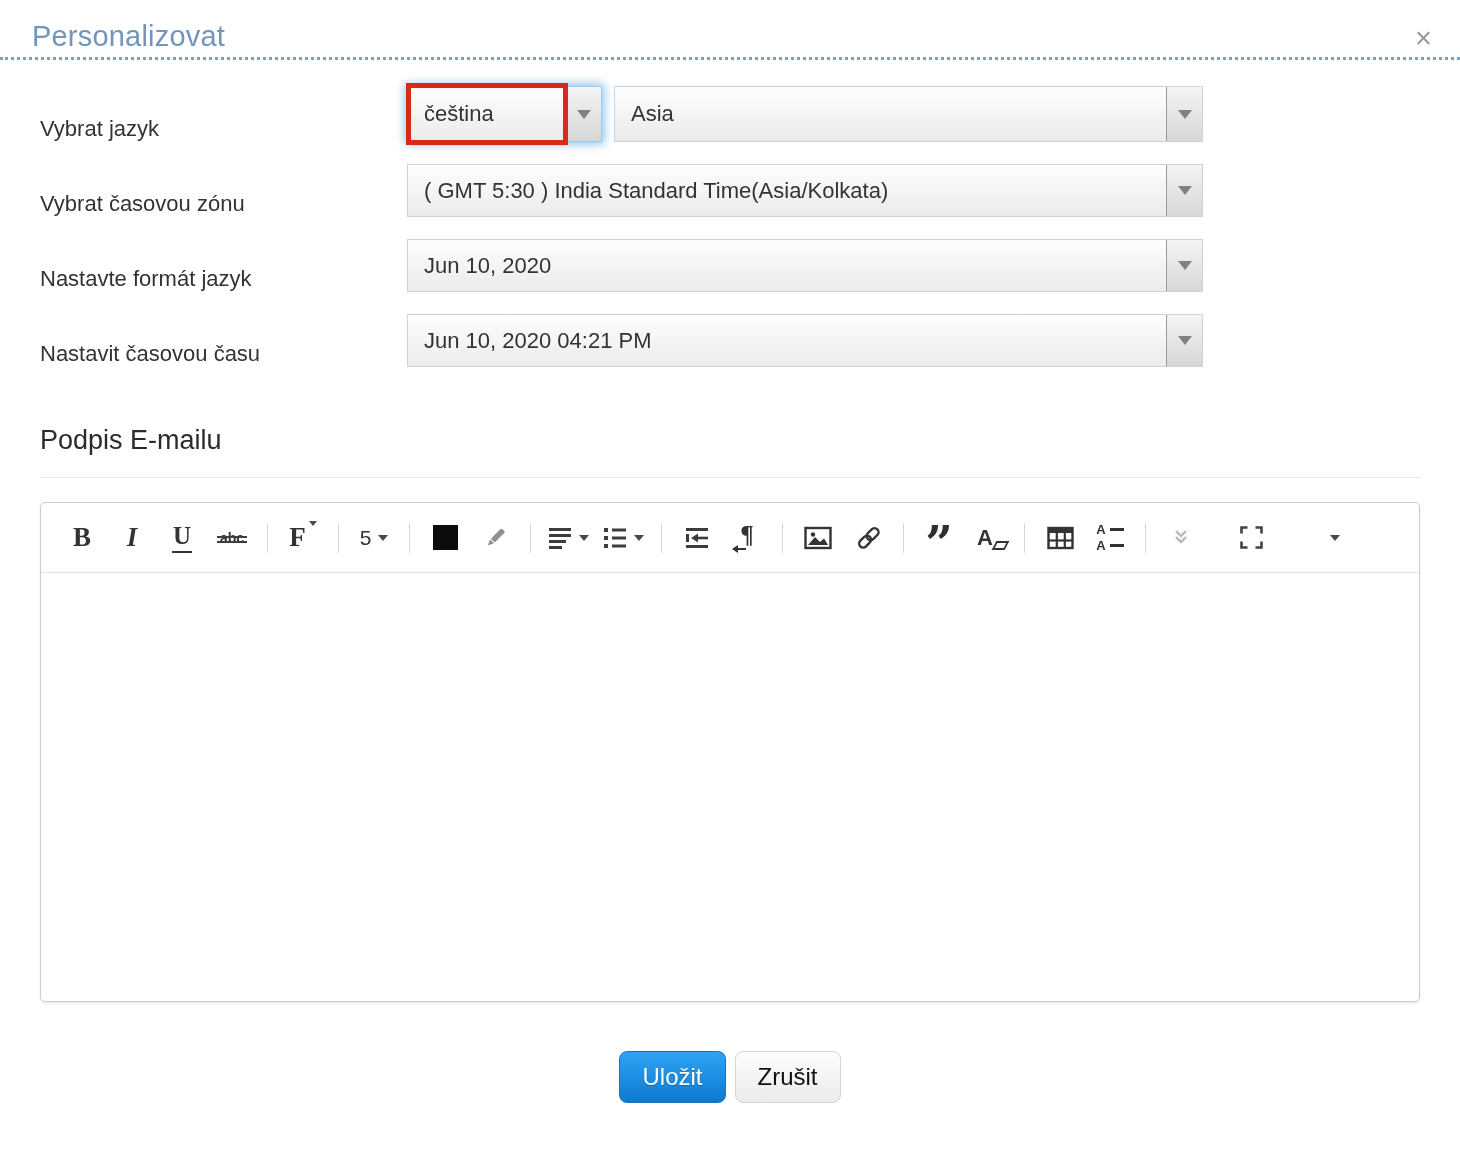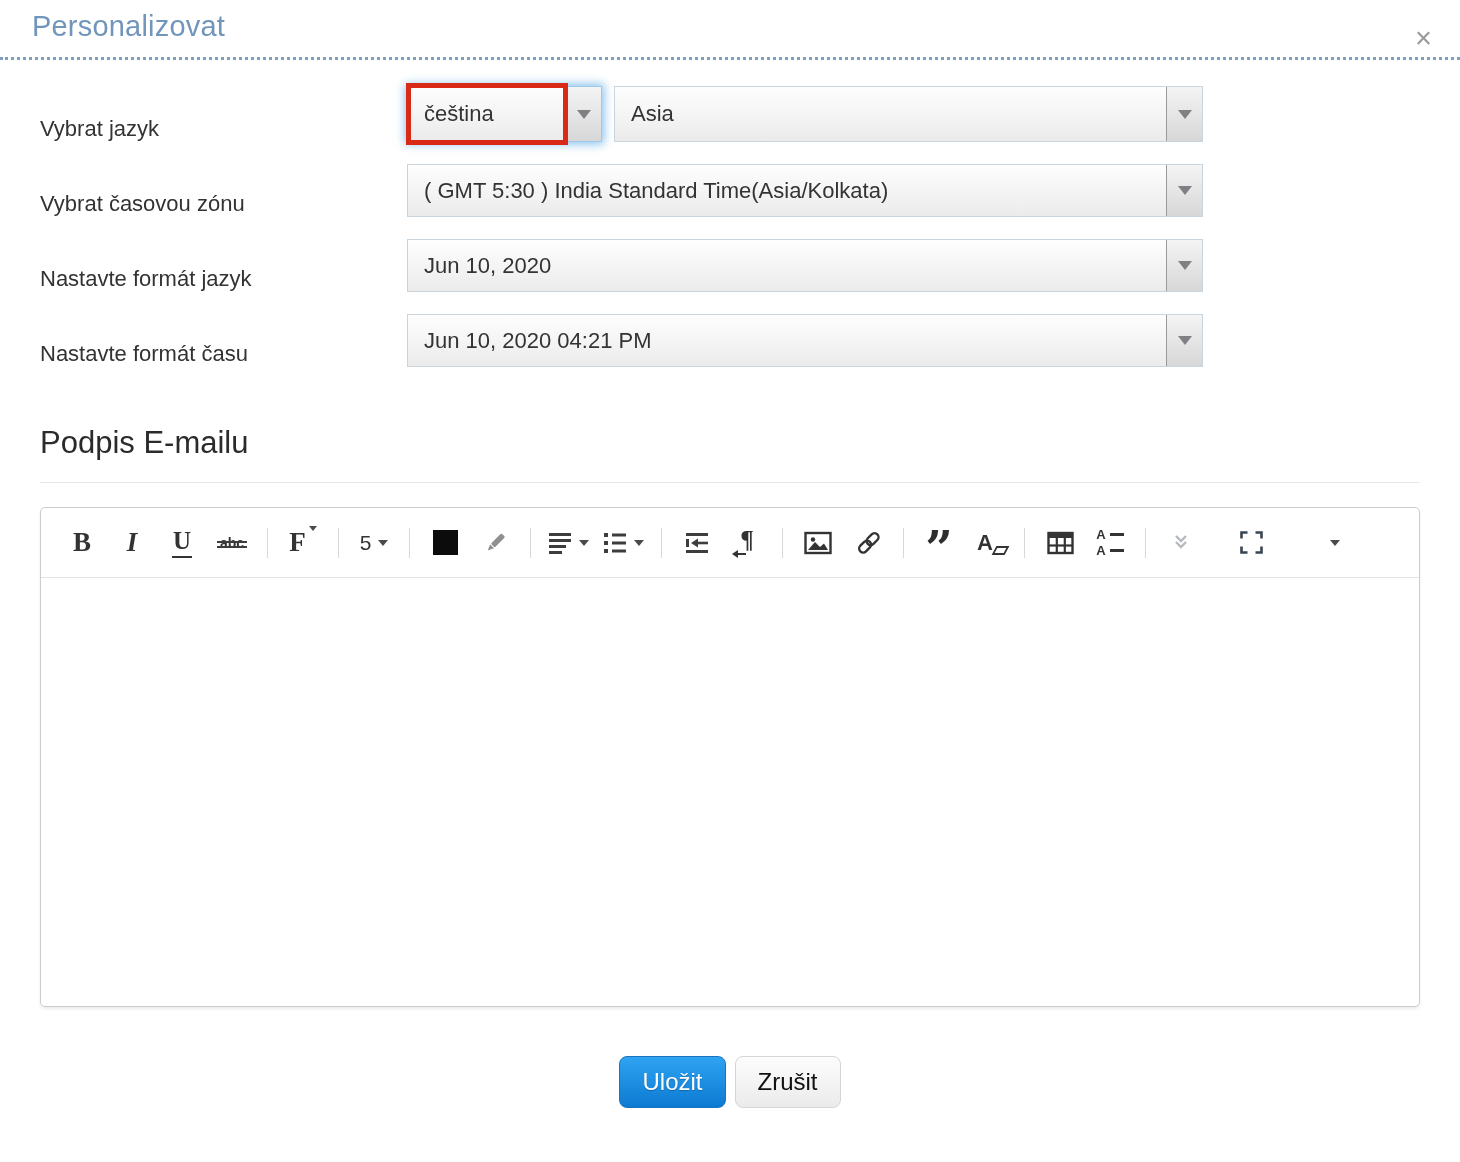--- a/index.html
+++ b/index.html
@@ -4,21 +4,21 @@
 <style>
   * { margin:0; padding:0; box-sizing:border-box; }
   html,body { background:#fff; }
   body {
     width:1460px; height:1162px; position:relative; overflow:hidden;
     font-family:"Liberation Sans", sans-serif; color:#333;
   }
   .dialog { width:100%; height:100%; position:relative; }
 
   
-  .dlg-header { padding:10px 32px 0 32px; position:relative; height:57px; }
+  .dlg-header { padding:20px 32px 0 32px; position:relative; height:57px; }
   .dlg-title { font-size:29px; font-weight:normal; color:#7195bb; letter-spacing:.2px; }
   .close-x {
     position:absolute; top:24px; right:28px; font-size:29px; line-height:1;
     color:#97999c; cursor:pointer; font-weight:normal;
   }
   .dotted-divider { border-bottom:3px dotted #7e9fc2; width:100%; height:0; }
 
   
   .form { padding:26px 0 0 40px; }
   .form-row { display:flex; align-items:flex-end; margin-bottom:22px; }
@@ -42,21 +42,21 @@
     box-shadow:0 0 9px 2px rgba(72,160,228,.65); }
   .select.country { width:589px; }
   .select.wide { width:796px; }
 
   .red-box {
     position:absolute; left:-2px; top:-4px; bottom:-4px; right:33px;
     border:5px solid #d92a18; pointer-events:none;
   }
 
   
-  .sig-heading { font-size:31px; font-weight:normal; color:#2b2b2b; margin:58px 0 0 40px; }
+  .sig-heading { font-size:27px; font-weight:normal; color:#2b2b2b; margin:58px 0 0 40px; }
   .hr { height:1px; background:#e7e7e7; margin:21px 40px 24px 40px; }
 
   
   .editor {
     margin:0 40px; height:500px; border:1px solid #ccc; border-radius:5px;
     background:#fff; display:flex; flex-direction:column;
     box-shadow:0 2px 3px rgba(0,0,0,.08);
   }
   .toolbar {
     height:70px; border-bottom:1px solid #e3e3e3; display:flex; align-items:center;
@@ -169,21 +169,21 @@
         <div class="select wide">
           <span class="sel-txt">Jun 10, 2020</span>
           <span class="sel-arrow">
               <span class="tri"></span>
             </span>
         </div>
       </div>
     </div>
 
     <div class="form-row">
-      <div class="form-label">Nastavte formát času</div>
+      <div class="form-label">Nastavit časovou času</div>
       <div class="fields">
         <div class="select wide">
           <span class="sel-txt">Jun 10, 2020 04:21 PM</span>
           <span class="sel-arrow">
               <span class="tri"></span>
             </span>
         </div>
       </div>
     </div>
 

